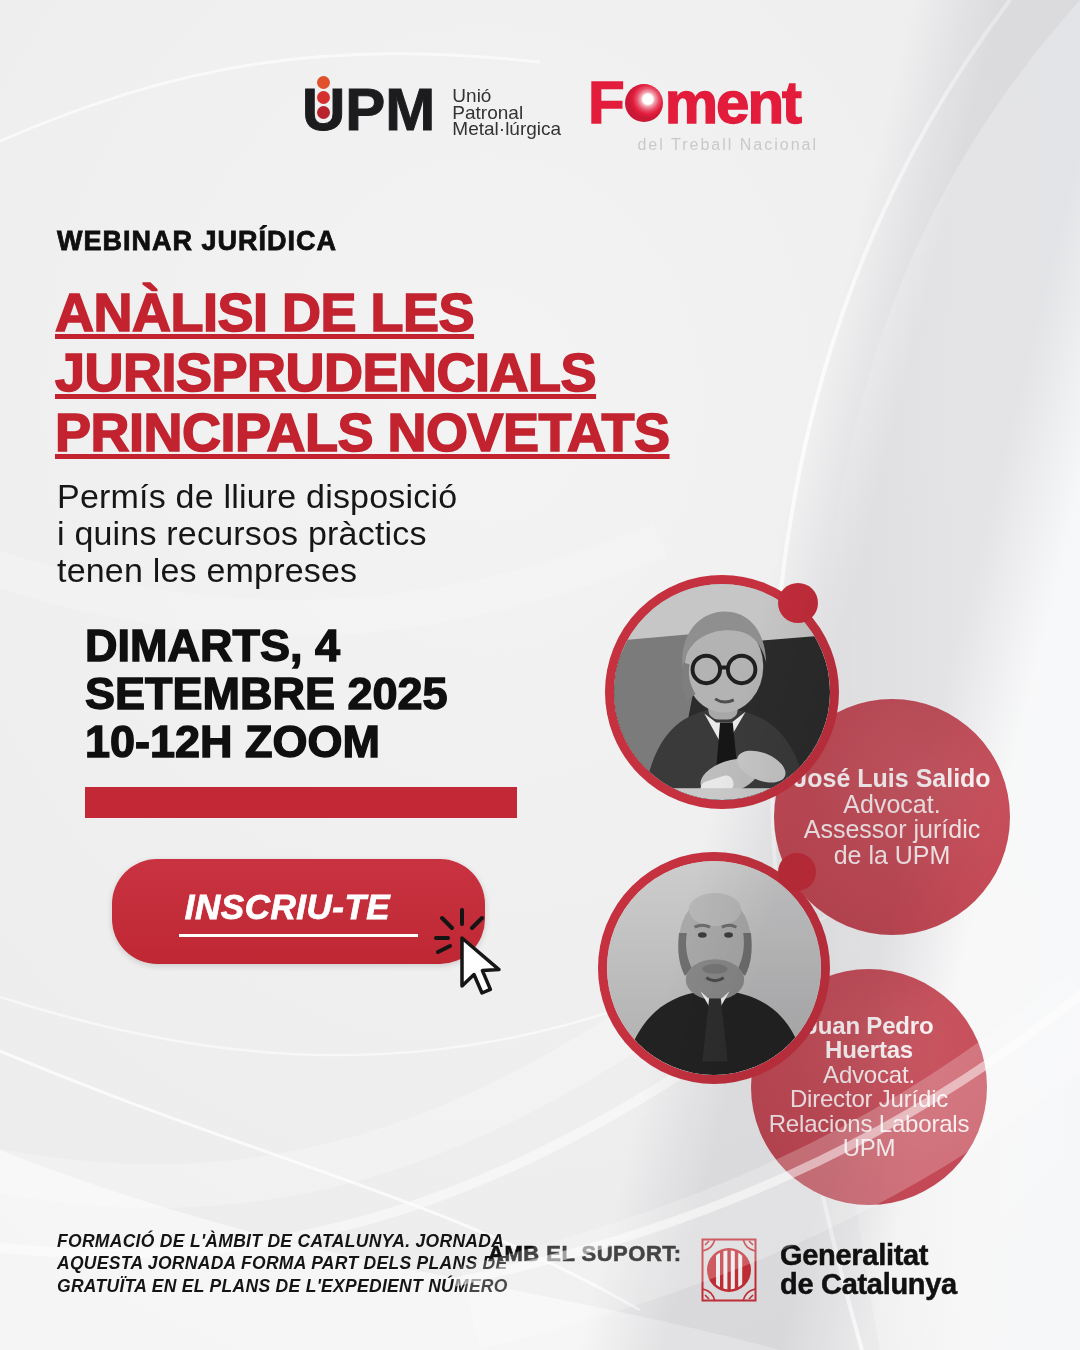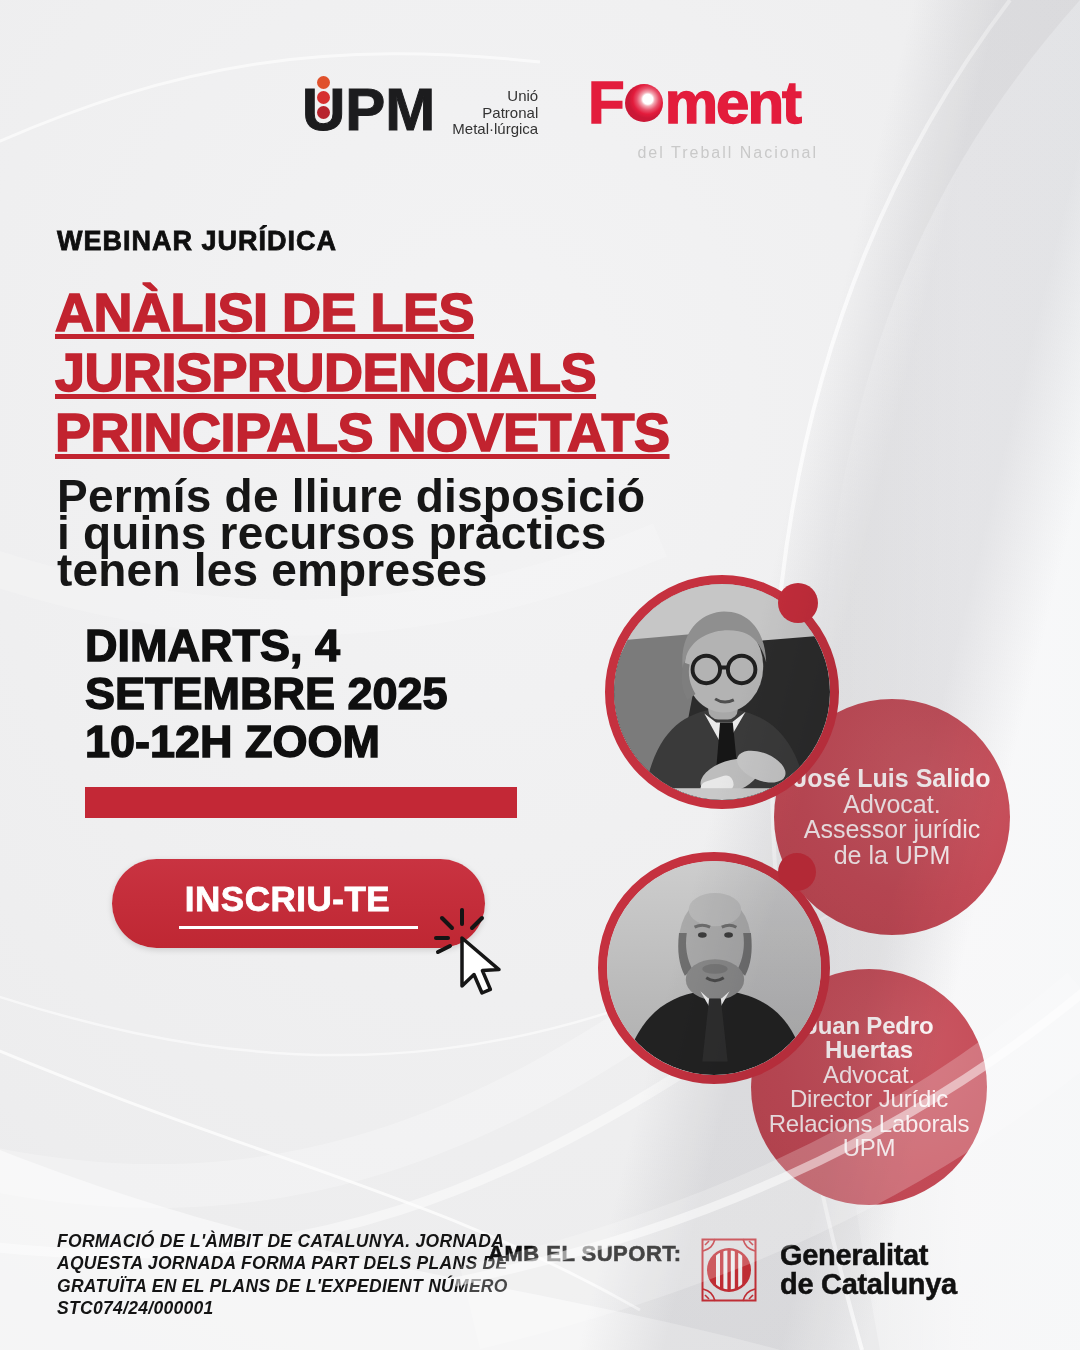--- a/index.html
+++ b/index.html
@@ -10,43 +10,43 @@
 
   
   .logos{position:absolute;left:0;top:0;width:100%;z-index:10;}
   .upm{position:absolute;left:302px;top:82px;display:flex;gap:17px;}
   .upm-mark{position:relative;font-size:60px;line-height:56px;font-weight:700;color:#1c1c1e;
     letter-spacing:0;-webkit-text-stroke:1px #1c1c1e;}
   .udot{position:absolute;width:13px;height:13px;border-radius:50%;}
   .d1{left:15px;top:-6px;background:#e0512c;}
   .d2{left:15px;top:9px;background:#d62f30;}
   .d3{left:15px;top:24px;background:#b8232e;}
-  .upm-tag{font-size:15px;line-height:16.5px;color:#333;font-weight:400;padding-top:6px;text-align:right;}
+  .upm-tag{font-size:19px;line-height:16.5px;color:#333;font-weight:400;padding-top:6px;}
   .foment{position:absolute;left:588px;top:74px;width:230px;}
   .foment-word{display:flex;align-items:flex-end;font-size:60px;line-height:58px;font-weight:700;
     color:#e31c3c;letter-spacing:-2px;-webkit-text-stroke:1.4px #e31c3c;}
   .foment-o{width:38px;height:38px;border-radius:50%;margin:0 2px 10px 2px;
     background:radial-gradient(circle at 60% 40%, #ffffff 0 5px, #f3aab4 7px, #e8516b 11px, #e31c3c 15px, #cb1837 19px);}
-  .foment-tag{margin-top:12px;text-align:right;font-size:16px;letter-spacing:2px;color:#c9c9c9;font-weight:400;}
+  .foment-tag{margin-top:4px;text-align:right;font-size:16px;letter-spacing:2px;color:#c9c9c9;font-weight:400;}
 
   
   .eyebrow{position:absolute;left:57px;top:226px;z-index:10;font-size:27px;font-weight:700;
     letter-spacing:1px;color:#0f0f0f;-webkit-text-stroke:0.8px #0f0f0f;}
   .title{position:absolute;left:55px;top:282px;z-index:10;font-size:54px;line-height:60px;
     font-weight:700;color:#c2232f;-webkit-text-stroke:1.6px #c2232f;letter-spacing:-0.5px;text-decoration:underline;}
-  .subtitle{position:absolute;left:57px;top:478px;z-index:10;font-size:46px;line-height:37px;
-    font-weight:700;color:#161616;letter-spacing:0.2px;}
+  .subtitle{position:absolute;left:57px;top:478px;z-index:10;font-size:34px;line-height:37px;
+    font-weight:400;color:#161616;letter-spacing:0.2px;}
   .schedule{position:absolute;left:85px;top:622px;z-index:10;font-size:45px;line-height:48px;
     font-weight:700;color:#0f0f0f;-webkit-text-stroke:1.4px #0f0f0f;}
   .redbar{position:absolute;left:85px;top:787px;width:432px;height:31px;background:#c32836;z-index:10;}
 
   
-  .cta{position:absolute;left:112px;top:859px;width:373px;height:89px;border-radius:45px;z-index:10;
+  .cta{position:absolute;left:112px;top:859px;width:373px;height:105px;border-radius:45px;z-index:10;
     background:linear-gradient(180deg,#c93341,#bf2733);display:flex;align-items:center;justify-content:center;
-    cursor:pointer;text-decoration:none;box-shadow:0 2px 6px rgba(0,0,0,.15);}
+    cursor:pointer;text-decoration:none;box-shadow:0 2px 6px rgba(0,0,0,.15);font-style:italic;}
   .cta-label{color:#ffffff;font-size:35px;font-weight:700;-webkit-text-stroke:0.8px #fff;letter-spacing:0.5px;
     border-bottom:3px solid #ffffff;padding:0 28px 7px 6px;}
   .cursor{position:absolute;left:428px;top:894px;z-index:50;pointer-events:none;}
 
   
   .bubble{position:absolute;width:236px;height:236px;border-radius:50%;z-index:20;
     background:radial-gradient(circle at 62% 32%, #cb5964 0%, #c44b57 55%, #bc4450 100%);
     display:flex;flex-direction:column;align-items:center;justify-content:center;text-align:center;
     color:#f8ebec;}
   .b1{left:774px;top:699px;font-size:25px;line-height:25.5px;}
@@ -240,21 +240,20 @@
   <div class="shade"></div>
   <svg class="front-ribbon" viewBox="0 0 1080 1350">
     <path d="M470,1308 C 700,1252 905,1168 1095,1005" fill="none" stroke="#ffffff" stroke-width="85" opacity="0.22"></path>
     <path d="M455,1282 C 690,1232 900,1145 1092,985" fill="none" stroke="#ffffff" stroke-width="9" opacity="0.5"></path>
   </svg>
 
   <div class="disclaimer">
     <div>FORMACIÓ DE L'ÀMBIT DE CATALUNYA. JORNADA</div>
     <div>AQUESTA JORNADA FORMA PART DELS PLANS DE</div>
     <div>GRATUÏTA EN EL PLANS DE L'EXPEDIENT NÚMERO</div>
-    <div>STC074/24/000001</div>
   </div>
   <div class="support">AMB EL SUPORT:</div>
   <div class="gencat">
     <svg width="58" height="68" viewBox="0 0 58 68">
       <defs>
           <clipPath id="emc">
             <circle cx="29" cy="34" r="19.5"></circle>
           </clipPath>
         </defs>
       <rect x="2.5" y="3.5" width="53" height="61" fill="none" stroke="#cf3038" stroke-width="2"></rect>

